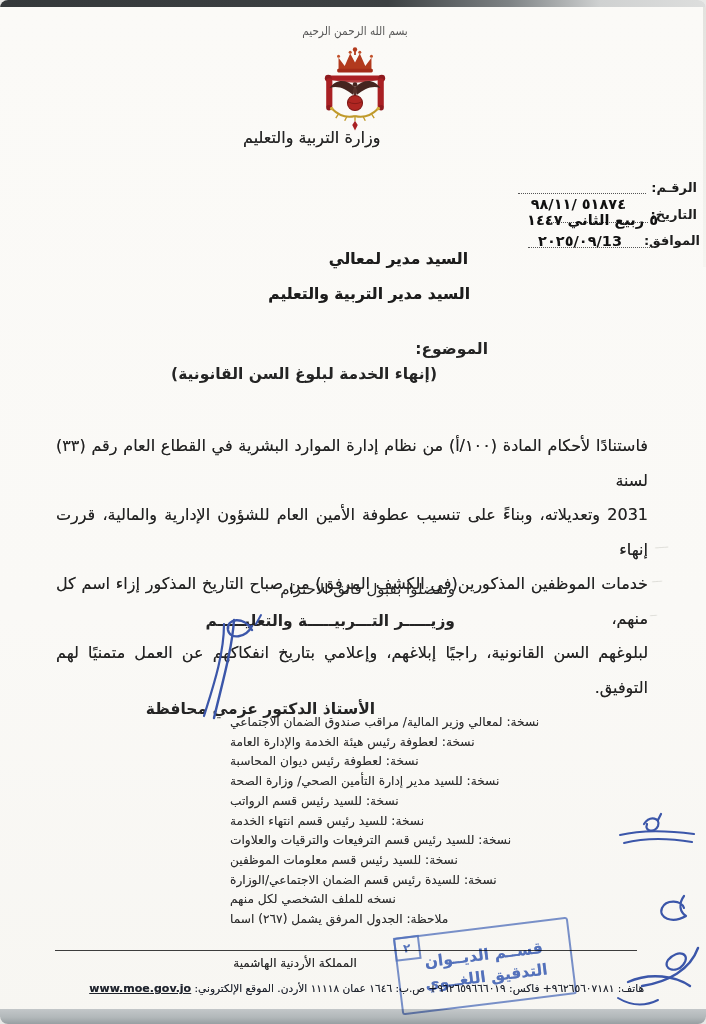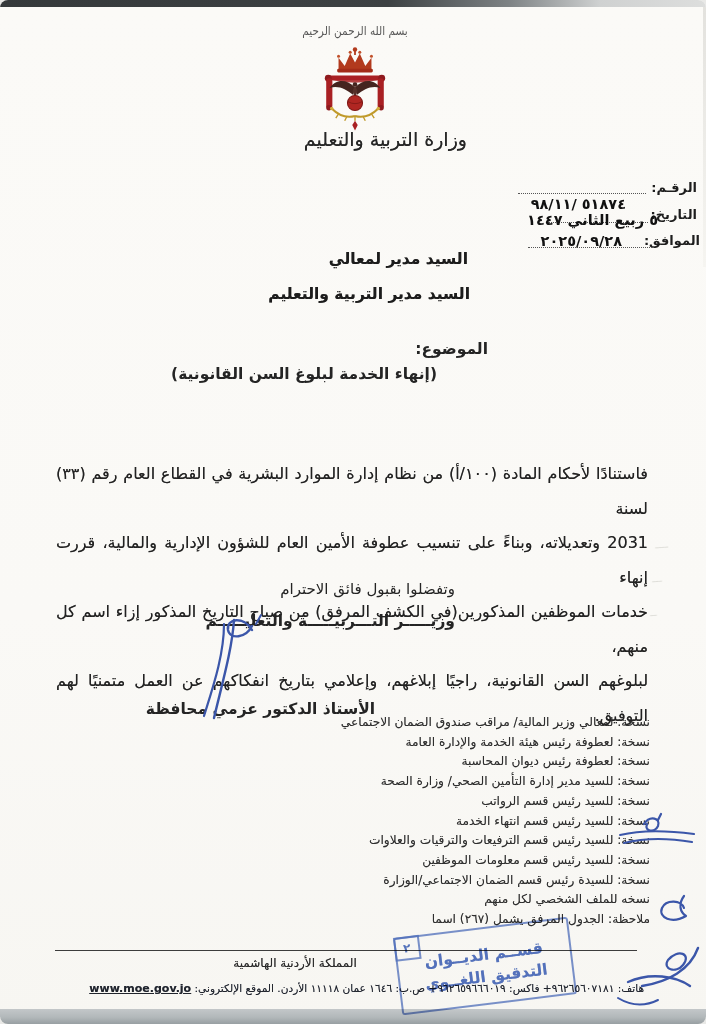--- a/index.html
+++ b/index.html
@@ -11,44 +11,44 @@
   .abs{position:absolute;}
   
   .top-strip{left:0;top:0;width:706px;height:7px;
     background:linear-gradient(90deg,#35393b 0%,#3d4143 55%,#7d8284 72%,#cfd1d1 85%,#dddedd 100%);}
   .bottom-strip{left:0;bottom:0;width:706px;height:15px;
     background:linear-gradient(180deg,#c3c7c9 0%,#b2b8ba 55%,#989fa2 100%);}
   .right-edge{right:0;top:7px;width:3px;height:260px;background:linear-gradient(180deg,#e3e2de,#f6f5f1);}
   
   .bismillah{left:253px;top:24px;width:204px;text-align:center;font-size:10.5px;
     color:#3a3a3a;opacity:.85;transform:scaleY(1.15);letter-spacing:.5px;}
-  .ministry-cal{left:243px;top:128px;width:224px;text-align:right;font-size:19px;
+  .ministry-cal{left:243px;top:128px;width:224px;text-align:left;font-size:16px;
     color:#262626;text-shadow:0 0 .6px rgba(30,30,30,.7);}
   .kingdom-cal{left:225px;top:956px;width:140px;text-align:center;font-size:12px;font-weight:normal;
     color:#2b2b2b;text-shadow:0 0 .4px rgba(30,30,30,.6);}
   
   .meta-label{font-size:13px;font-weight:bold;color:#1e1e1e;}
   .dots{border-bottom:1.6px dotted #555;height:1px;}
   .meta-value{font-size:14.5px;font-weight:bold;color:#111;letter-spacing:.5px;}
   .ltrn{direction:ltr;}
   
   .addr{font-size:15.5px;font-weight:bold;color:#1c1c1c;text-shadow:0 0 .4px rgba(0,0,0,.5);}
   .subj-label{font-size:15.5px;font-weight:bold;}
   .subj-value{font-size:15.5px;font-weight:bold;}
   .salutation{font-size:15.5px;font-weight:bold;}
-  .body-par{left:56px;width:592px;top:429px;margin-top:28px;}
+  .body-par{left:56px;width:592px;top:429px;}
   .body-line{font-size:16px;line-height:34.5px;color:#222;
     text-align:justify;text-align-last:justify;text-shadow:0 0 .5px rgba(20,20,20,.55);}
   .body-line.last{text-align-last:right;}
   .respect{font-size:15px;font-weight:normal;}
   .minister-title{font-size:15.5px;font-weight:bold;letter-spacing:.2px;}
   .signer{font-size:15.5px;font-weight:bold;}
   
   .cc{right:56px;top:713px;width:420px;}
-  .cc div{font-size:12.2px;line-height:19.7px;color:#2e2e2e;text-align:right;
+  .cc div{font-size:12.2px;line-height:19.7px;color:#2e2e2e;text-align:left;
     text-shadow:0 0 .3px rgba(40,40,40,.4);}
   
   .stamp{left:397px;top:927px;width:172px;height:74px;transform:rotate(-7deg);
     border:2.5px solid rgba(64,100,190,.75);border-radius:3px;z-index:6;
     display:flex;flex-direction:column;justify-content:center;opacity:.92;
     mix-blend-mode:multiply;background:rgba(255,255,255,0.02);}
   .stamp-line{text-align:center;font-size:15.5px;font-weight:bold;color:rgba(62,98,188,.9);
     line-height:22px;letter-spacing:1px;text-shadow:0 0 .6px rgba(62,98,188,.55);}
   .stamp-corner{position:absolute;top:-2.5px;left:-2.5px;width:22px;height:20px;
     border:2.5px solid rgba(64,100,190,.75);display:flex;align-items:center;justify-content:center;
@@ -116,21 +116,21 @@
   <div class="abs meta-label" style="right:9px;top:180px;margin-left:37px;">الرقـم:</div>
   <div class="abs dots" style="right:60px;top:192px;width:128px;"></div>
   <div class="abs meta-value ltrn" style="right:80px;top:196px;">٥١٨٧٤ /٩٨/١١</div>
 
   <div class="abs meta-label" style="right:9px;top:207px;">التاريخ:</div>
   <div class="abs dots" style="right:58px;top:221px;width:100px;"></div>
   <div class="abs meta-value" style="right:48px;top:212px;">٥ ربيع الثاني ١٤٤٧</div>
 
   <div class="abs meta-label" style="right:6px;top:233px;">الموافق:</div>
   <div class="abs dots" style="right:52px;top:246px;width:126px;"></div>
-  <div class="abs meta-value ltrn" style="right:84px;top:233px;">٢٠٢٥/٠٩/٢٨</div>
+  <div class="abs meta-value ltrn" style="right:84px;top:233px;">٢٠٢٥/٠٩/13</div>
 
   <div class="abs addr" style="right:238px;top:250px;">السيد مدير لمعالي</div>
   <div class="abs addr" style="right:236px;top:285px;">السيد مدير التربية والتعليم</div>
 
   <div class="abs subj-label" style="right:218px;top:340px;">الموضوع:</div>
   <div class="abs subj-value" style="right:269px;top:365px;">(إنهاء الخدمة لبلوغ السن القانونية)</div>
 
 
   <div class="abs body-par">
     <div class="body-line">فاستنادًا لأحكام المادة (١٠٠/أ) من نظام إدارة الموارد البشرية في القطاع العام رقم (٣٣) لسنة</div>

